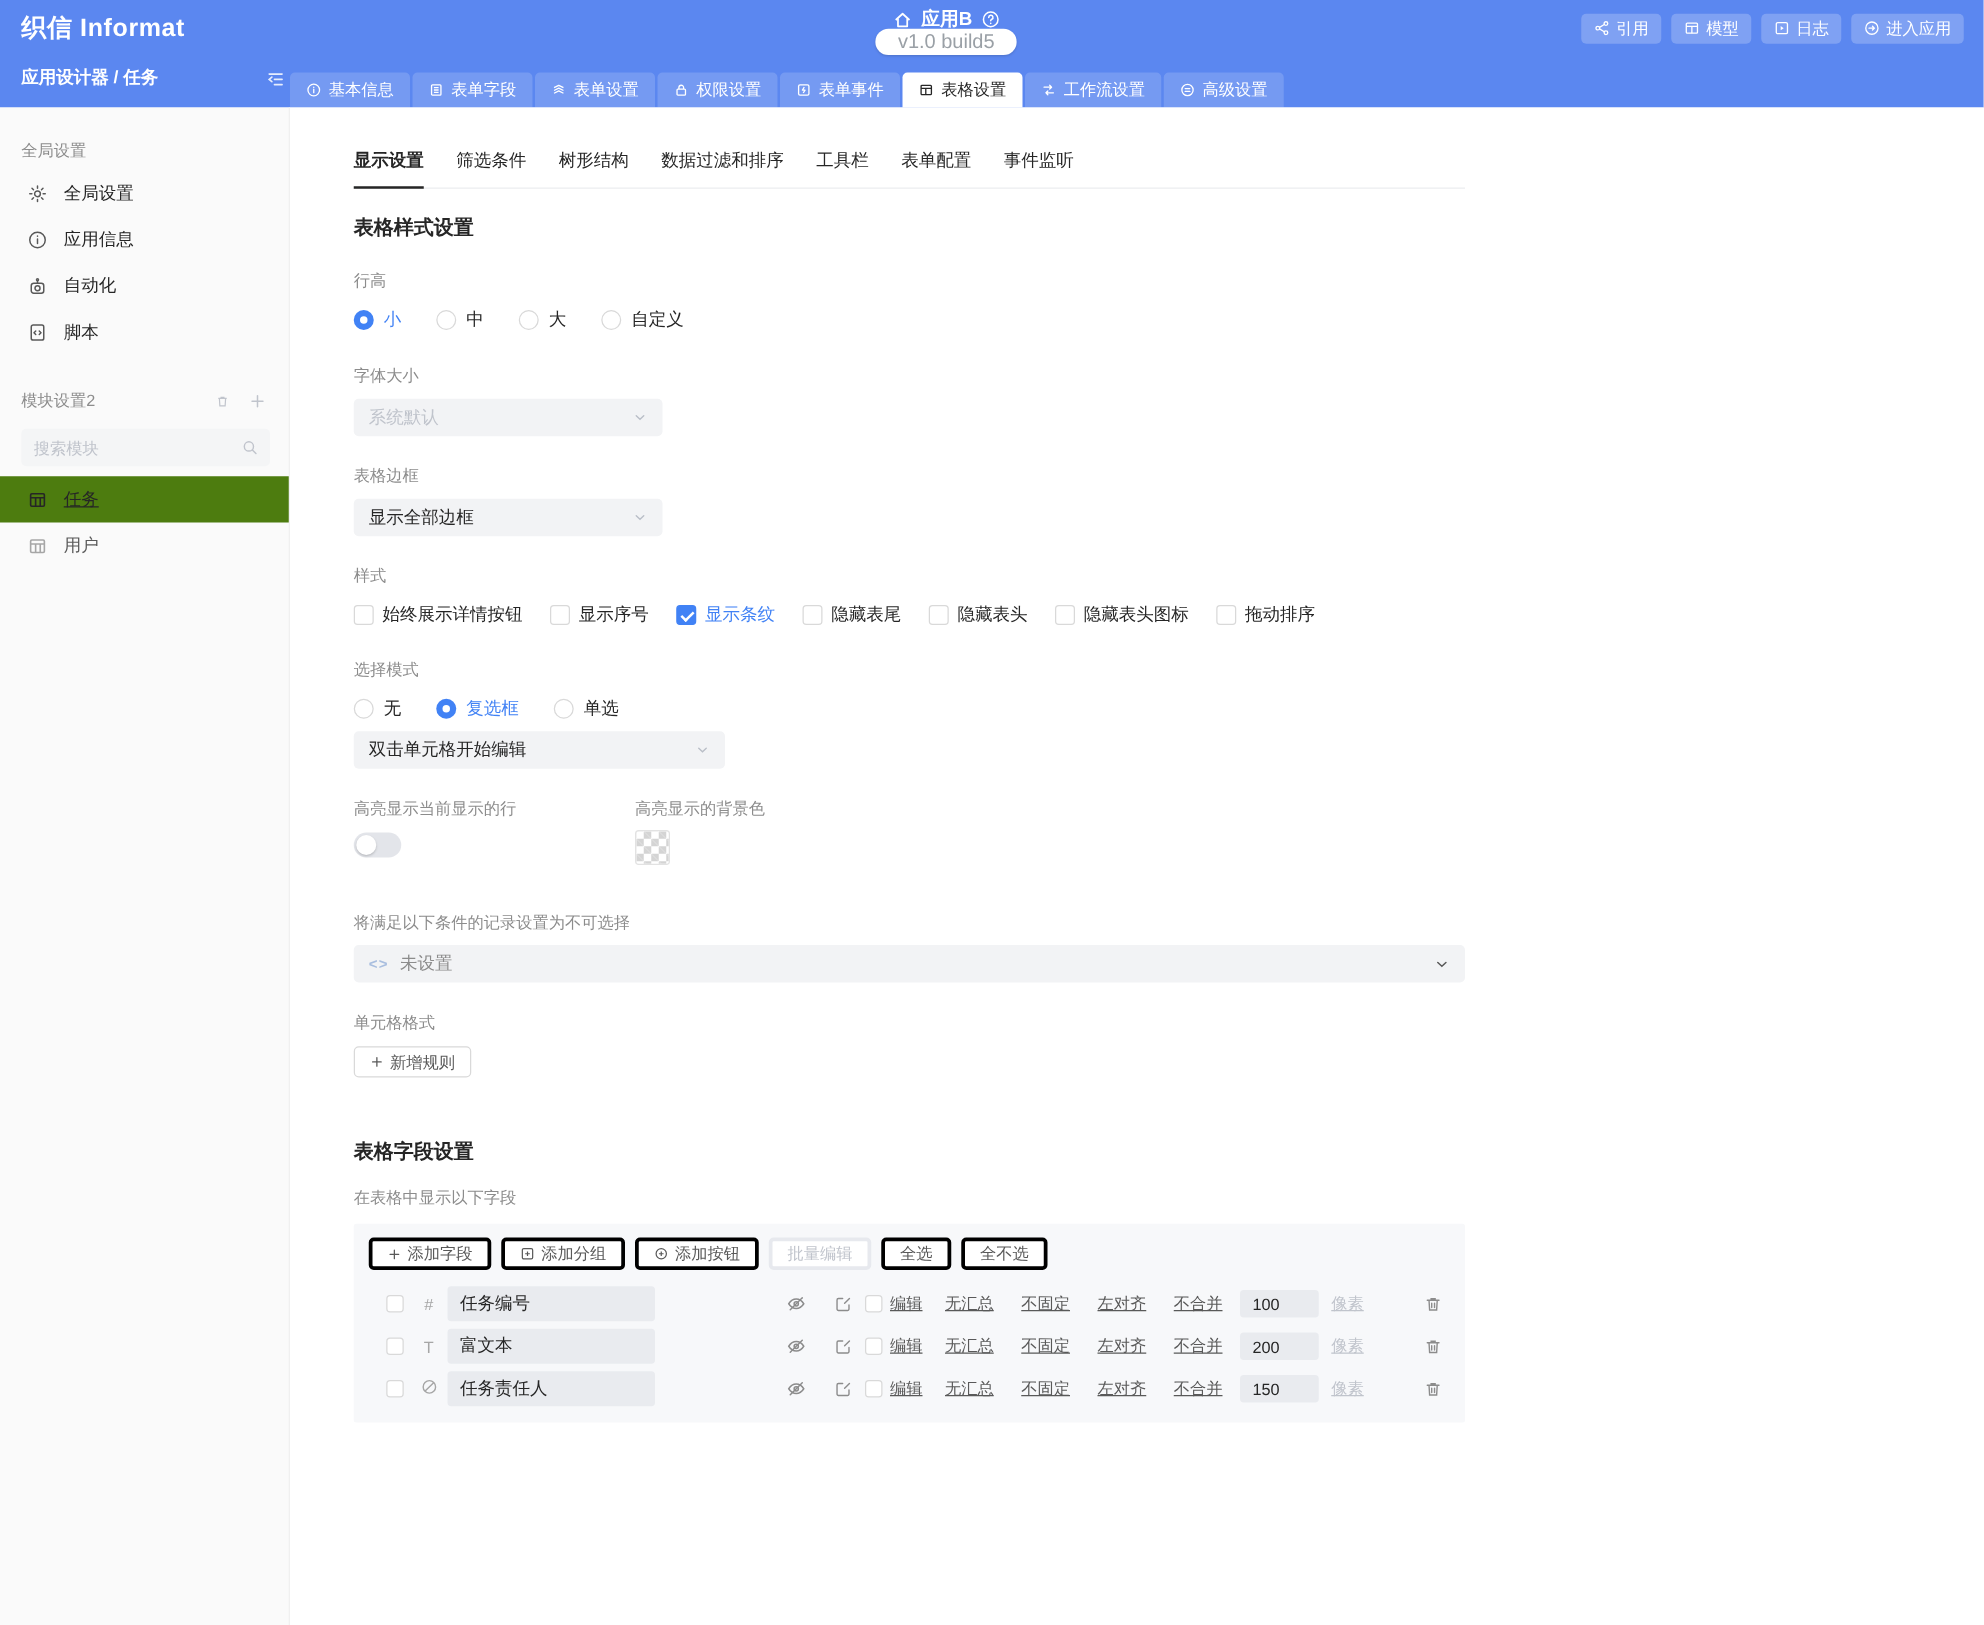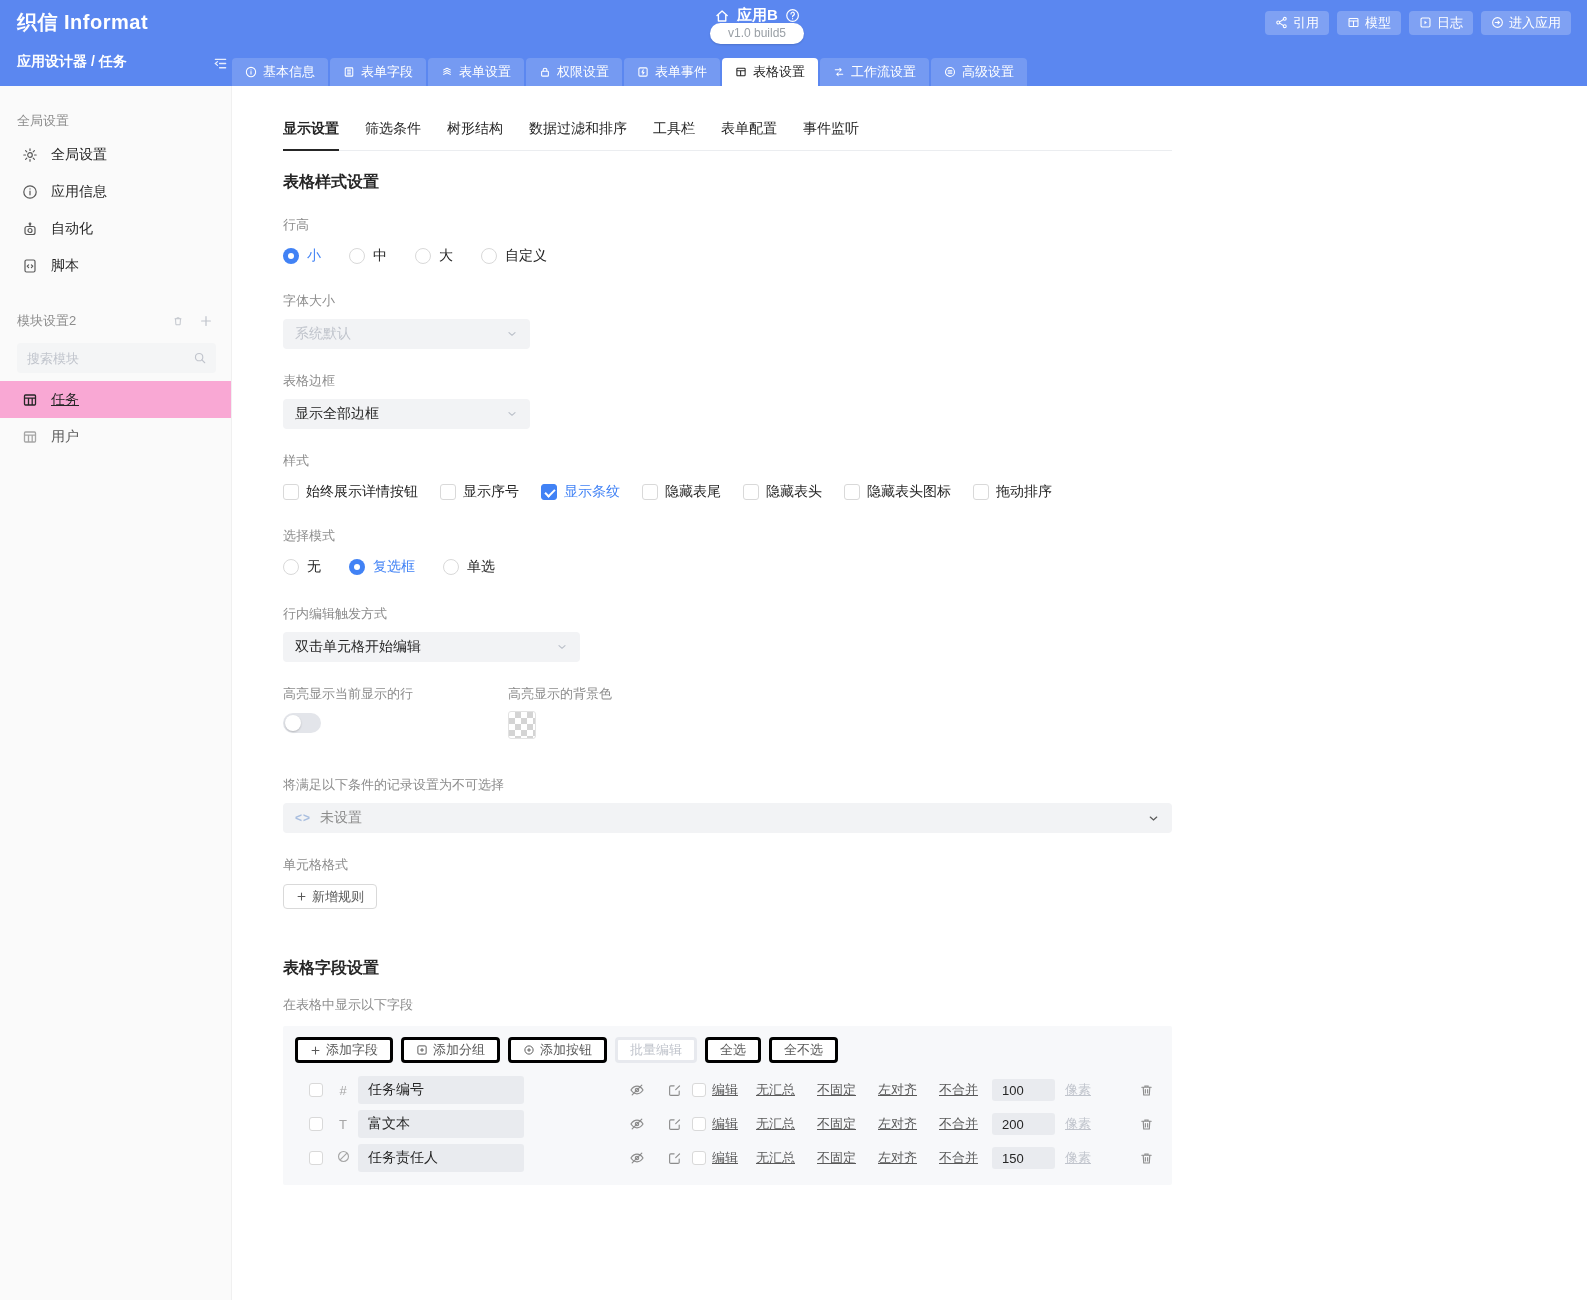--- a/index.html
+++ b/index.html
@@ -6,21 +6,21 @@
   html,body { width:1587px; height:1300px; }
   body { font-family:"Liberation Sans","DejaVu Sans",sans-serif; background:#fff; position:relative; color:#262626; }
   svg { display:block; }
 
   
   .topbar { position:absolute; top:0; left:0; width:1587px; height:86px; background:#5b87f0; }
   .topbar-row1 { height:45px; display:flex; align-items:center; position:relative; }
   .logo { color:#fff; font-size:20px; font-weight:bold; padding-left:17px; letter-spacing:.5px; }
   .app-center { position:absolute; left:757px; top:6px; transform:translateX(-50%); display:flex; align-items:center; gap:7px; color:#fff; }
   .app-center .app-title { font-size:15px; font-weight:bold; }
-  .ver-pill { position:absolute; left:757px; top:23px; transform:translateX(-50%); background:#fff; color:#9aa0a6; font-size:12px; height:21px; line-height:21px; padding:0 18px; border-radius:11px; box-shadow:0 1px 2px rgba(0,0,0,.15); z-index:3; white-space:nowrap; }
+  .ver-pill { position:absolute; left:757px; top:23px; transform:translateX(-50%); background:#fff; color:#9aa0a6; font-size:16px; height:21px; line-height:21px; padding:0 18px; border-radius:11px; box-shadow:0 1px 2px rgba(0,0,0,.15); z-index:3; white-space:nowrap; }
   .top-actions { margin-left:auto; display:flex; gap:8px; padding-right:16px; }
   .top-btn { display:flex; align-items:center; gap:5px; background:rgba(255,255,255,.22); color:#fff; font-size:13px; height:24px; padding:0 10px; border-radius:4px; cursor:pointer; white-space:nowrap; }
 
   .topbar-row2 { height:41px; display:flex; align-items:flex-end; position:relative; }
   .breadcrumb { position:absolute; left:17px; top:8px; color:#fff; font-size:14px; font-weight:bold; }
   .collapse-ic { position:absolute; left:213px; top:11px; color:rgba(255,255,255,.85); }
   .nav-tabs { display:flex; gap:2px; margin-left:232px; }
   .tab { display:flex; align-items:center; gap:6px; height:28px; padding:0 13px; background:rgba(255,255,255,.16); color:#fff; font-size:13px; border-radius:4px 4px 0 0; cursor:pointer; white-space:nowrap; }
   .tab.active { background:#fff; color:#262626; }
 
@@ -30,21 +30,21 @@
   .side-item { height:37px; display:flex; align-items:center; padding-left:22px; gap:13px; font-size:14px; color:#262626; cursor:pointer; }
   .side-item .si-ic { color:#595959; }
   .module-head { display:flex; align-items:center; margin-top:28px; padding:0 18px 0 17px; font-size:13px; color:#8c8c8c;gap:28px; }
   .module-head .mh-icons { margin-left:auto; display:flex; gap:15px; color:#c0c4cc; align-items:center; }
   .side-search { position:relative; margin:13px 10px 8px 17px; }
   .side-search input { width:199px; height:30px; background:#f4f5f6; border:none; border-radius:4px; padding:0 30px 0 10px; font-size:13px; color:#595959; outline:none; font-family:inherit; }
   .side-search input::placeholder { color:#c0c4cc; }
   .side-search .mag { position:absolute; right:40px; top:8px; color:#c0c4cc; }
   .side-item.module { color:#595959; }
   .side-item.module .si-ic { color:#a6a6a6; }
-  .side-item.module.active { background:#f9a8d4; color:#262626;text-decoration:underline; }
+  .side-item.module.active { background:#4d7c0f; color:#262626;text-decoration:underline; }
   .side-item.module.active .si-ic { color:#262626; }
 
   
   .content { position:absolute; top:86px; left:232px; right:0; bottom:0; background:#fff; padding:34px 0 0 51px; }
   .subtabs { display:flex; gap:26px; width:889px; border-bottom:1px solid #ebedf0; }
   .subtab { font-size:14px; color:#262626; padding-bottom:11px; cursor:pointer; white-space:nowrap; }
   .subtab.active { font-weight:bold; border-bottom:2px solid #262626; margin-bottom:-1px; }
 
   .sec-title { font-size:16px; font-weight:bold; margin-top:21px; }
   .f-label { font-size:13px; color:#8c8c8c; margin-top:23px; }
@@ -429,21 +429,20 @@
     <span class="radio-opt on">
         <span class="radio on"></span>
         <span>复选框</span>
       </span>
     <span class="radio-opt">
         <span class="radio"></span>
         <span>单选</span>
       </span>
   </div>
 
-  <div class="f-label" style="margin-top:29px;">行内编辑触发方式</div>
   <div class="sel wide">
     <span>双击单元格开始编辑</span>
     <span class="chev">
         <svg width="12" height="12" viewBox="0 0 16 16" fill="none" stroke="currentColor" stroke-width="1.5" stroke-linecap="round">
           <path d="M4 6.2l4 3.6 4-3.6"></path>
         </svg>
       </span>
   </div>
 
   <div class="hl-row">

